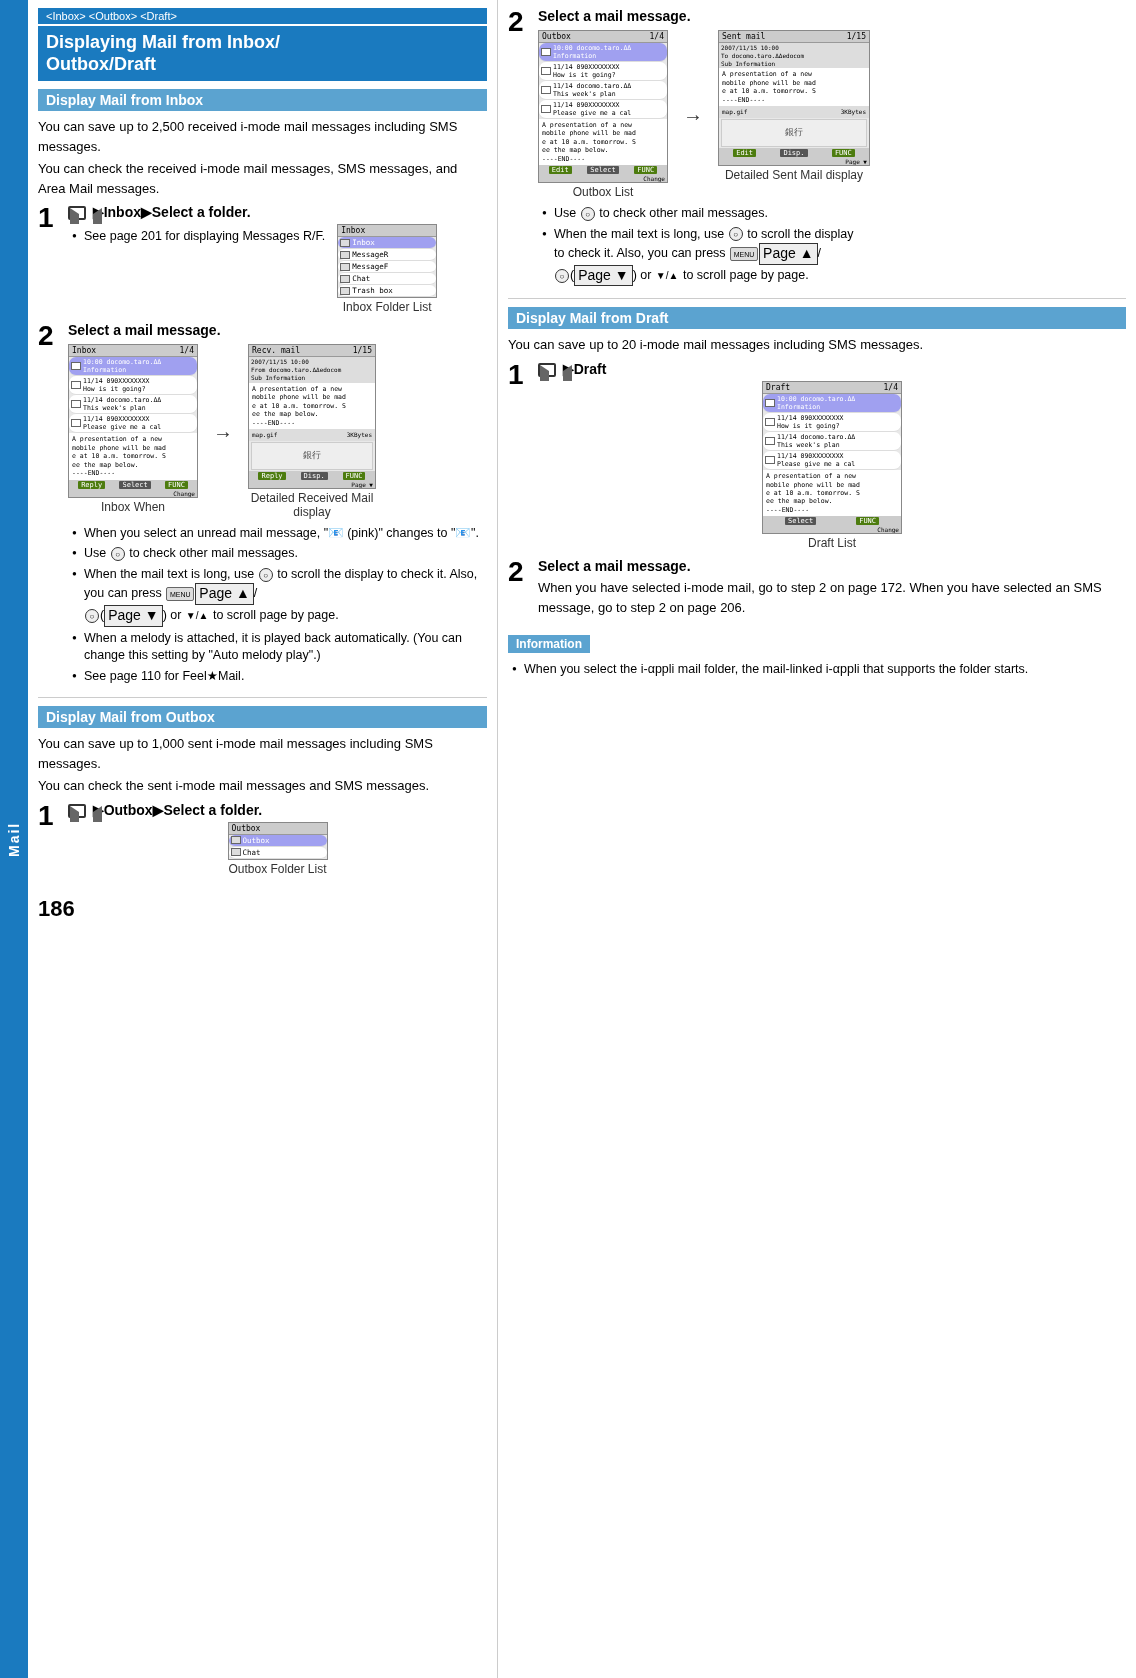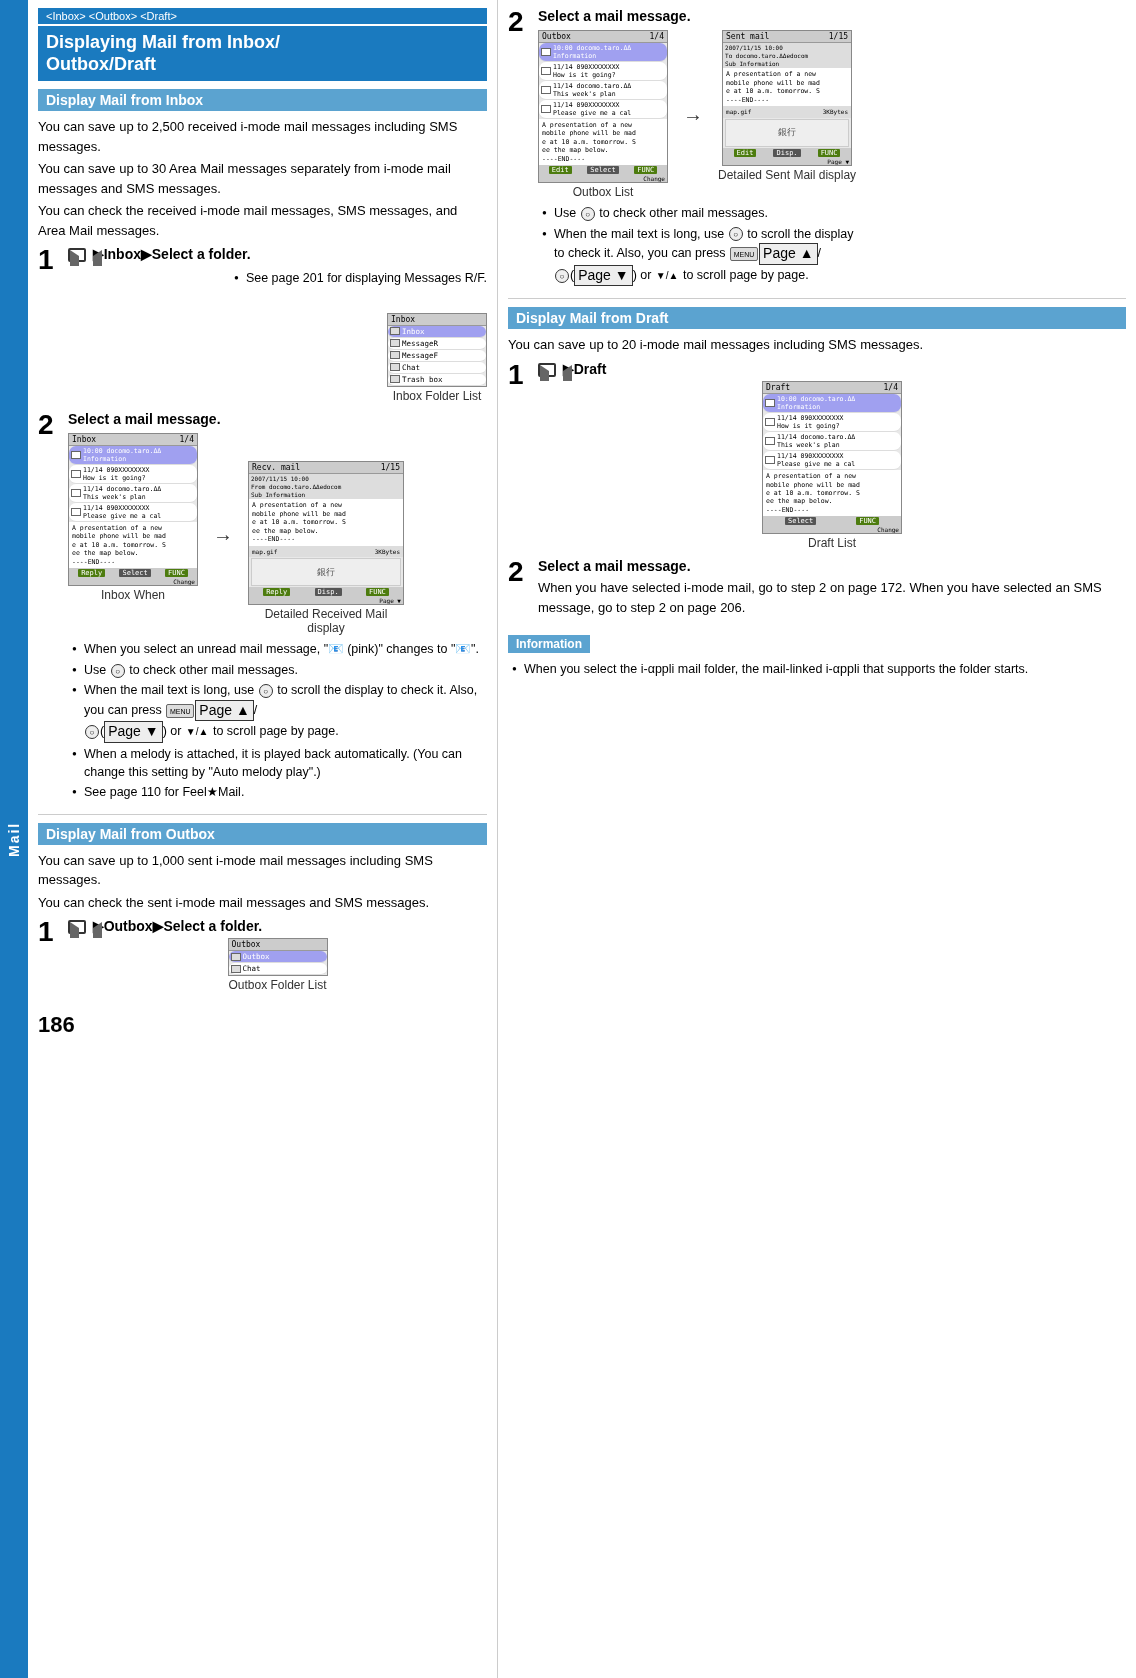--- a/index.html
+++ b/index.html
@@ -327,32 +327,31 @@
       <span>Displaying Mail from Inbox/</span><br>
       <span>Outbox/Draft</span>
     </div>
 
     <div class="subsection-header">
       <span>Display Mail from Inbox</span>
     </div>
 
     <div class="body-text">
       <p>You can save up to 2,500 received i-mode mail messages including SMS messages.</p>
-      <p>You can save up to 30 Area Mail messages separately from i-mode mail messages and SMS messages.</p>
       <p>You can check the received i-mode mail messages, SMS messages, and Area Mail messages.</p>
     </div>
 
     <div class="step-row">
       <div class="step-number">1</div>
       <div class="step-content">
         <div class="step-title">
           <span class="mail-icon"></span>
           <strong>▶Inbox▶Select a folder.</strong>
         </div>
-        <div style="display:flex; gap:21px; align-items:flex-end;flex-direction:column;">
+        <div style="display:flex; gap:12px; align-items:flex-start;">
           <div>
             <ul class="bullet-list">
               <li>See page 201 for displaying Messages R/F.</li>
             </ul>
           </div>
 
           <div class="screen-wrapper">
             <div class="phone-screen" style="width:100px;">
               <div class="screen-header-bar">
                 <span>Inbox</span>
@@ -422,21 +421,21 @@
                 <span class="screen-footer-btn">FUNC</span>
               </div>
               <div style="background:#ccc; text-align:right; font-size:6px; padding:0 2px;">Change</div>
             </div>
             <div class="screen-caption">Inbox When</div>
           </div>
 
           <div class="screen-arrow">→</div>
 
           <div class="screen-wrapper">
-            <div class="phone-screen" style="width:156px;margin-top:28px;">
+            <div class="phone-screen" style="width:128px;">
               <div class="screen-header-bar">
                 <span>Recv. mail</span>
                   <span>1/15</span>
               </div>
               <div class="screen-body-text" style="font-size:6px; background:#ddd; padding:1px 2px;">
                 <div>2007/11/15 10:00</div>
                 <div>From docomo.taro.ΔΔedocom</div>
                 <div>Sub Information</div>
               </div>
               <div class="screen-body-text" style="font-size:6.5px;">
@@ -554,21 +553,21 @@
                 <span class="screen-footer-btn">FUNC</span>
               </div>
               <div style="background:#ccc; text-align:right; font-size:6px; padding:0 2px;">Change</div>
             </div>
             <div class="screen-caption">Outbox List</div>
           </div>
 
           <div class="screen-arrow">→</div>
 
           <div class="screen-wrapper">
-            <div class="phone-screen" style="width:130px;">
+            <div class="phone-screen" style="width:152px;">
               <div class="screen-header-bar">
                 <span>Sent mail</span>
                   <span>1/15</span>
               </div>
               <div class="screen-body-text" style="font-size:6px; background:#ddd; padding:1px 2px;">
                 <div>2007/11/15 10:00</div>
                 <div>To docomo.taro.ΔΔedocom</div>
                 <div>Sub Information</div>
               </div>
               <div class="screen-body-text" style="font-size:6.5px;">

